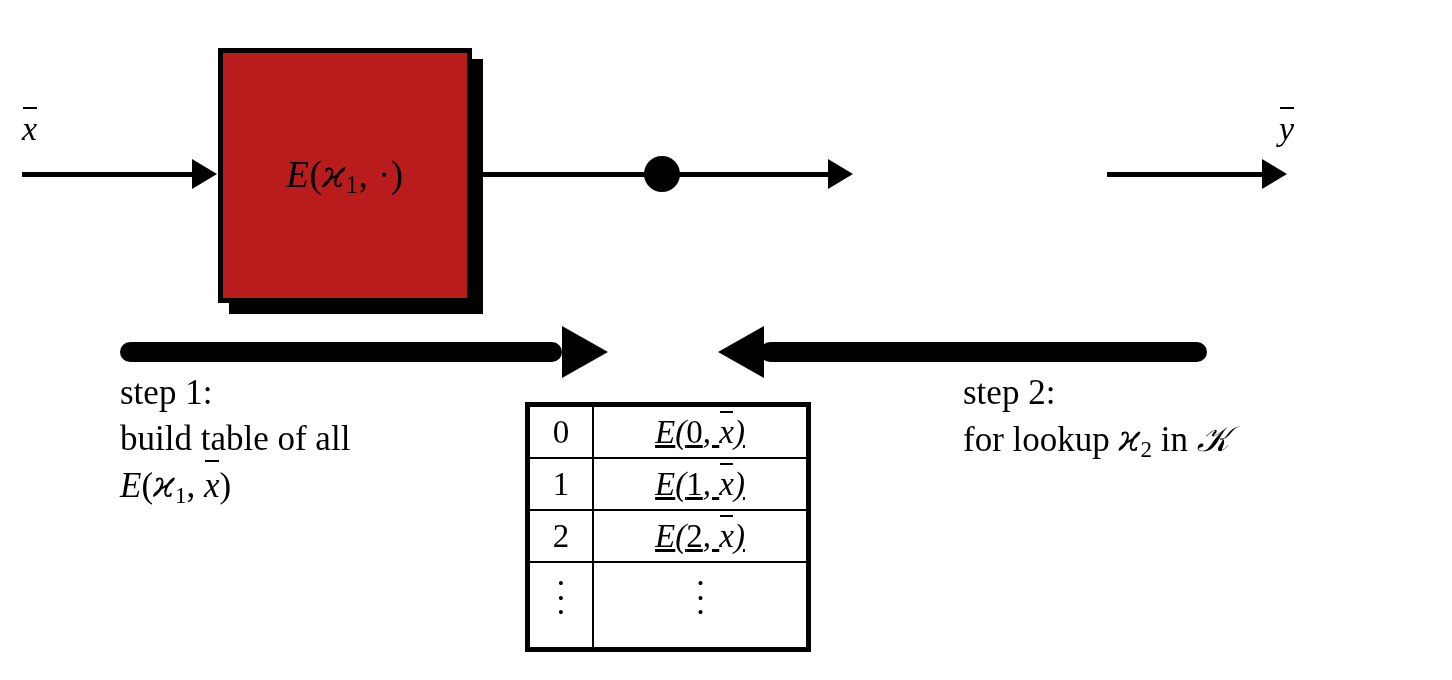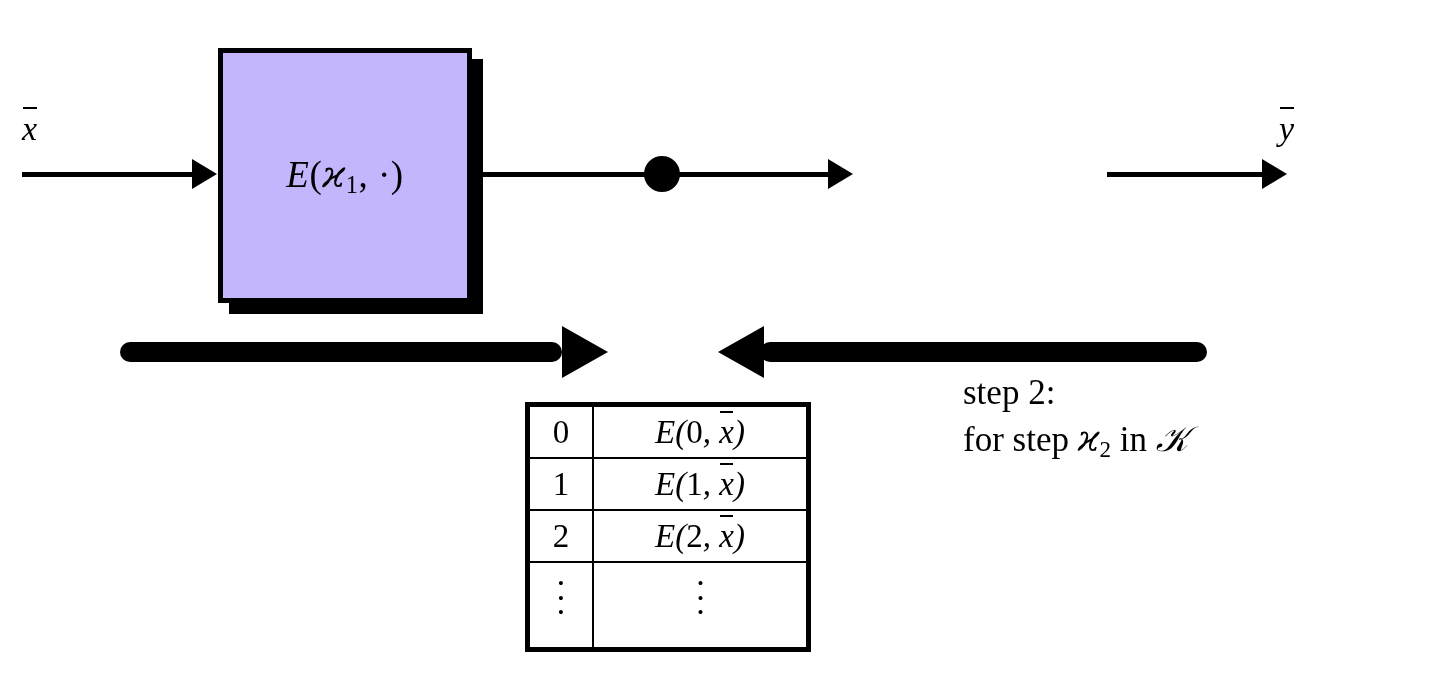--- a/index.html
+++ b/index.html
@@ -14,21 +14,21 @@
     background: #ffffff;
     font-family: "Liberation Serif", "DejaVu Serif", serif;
     color: #000000;
     overflow: hidden;
   }
 
   
   .enc-box {
     position: absolute;
     box-sizing: border-box;
-    background: #c4b5fd;
+    background: #b91c1c;
     border: 5px solid #000000;
     box-shadow: 11px 11px 0 0 #000000;
   }
   .enc-box-label {
     position: absolute;
     left: 0;
     right: 0;
     top: 50%;
     transform: translateY(-50%);
     text-align: center;
@@ -108,21 +108,21 @@
   }
   .lookup-table td {
     border: 2px solid #000000;
     text-align: center;
     font-size: 33px;
     font-family: "Liberation Serif", "DejaVu Serif", serif;
     padding: 2px 0;
     height: 46px;
   }
   .lookup-table td.key-cell { width: 62px; }
-  .lookup-table td.val-cell { width: 212px; font-style: italic; }
+  .lookup-table td.val-cell { width: 212px; font-style: italic; text-decoration: underline; }
   .lookup-table tr.ellipsis-row td {
     height: 80px;
     font-size: 30px;
     letter-spacing: 0;
   }
   .vdots {
     display: inline-block;
     line-height: 0.42;
     font-size: 34px;
     transform: translateY(-2px);
@@ -185,25 +185,32 @@
   <div class="io-label" style="left:1279px; top:110px;">
     <span class="ovl">y</span>
   </div>
 
   <div class="step-arrow-bar" style="left:120px; top:342px; width:442px;"></div>
   <div class="step-arrow-head-right" style="left:562px; top:326px;"></div>
 
   <div class="step-arrow-head-left" style="left:718px; top:326px;"></div>
   <div class="step-arrow-bar" style="left:760px; top:342px; width:447px;"></div>
 
+  <div class="caption" style="left:120px; top:370px;">
+    <div>step 1:</div>
+    <div>build table of all</div>
+    <div>
+      <span style="font-style:italic;">E</span>(<span class="kap">ϰ</span><span class="sub">1</span>,&nbsp;<span class="ovl">x</span>)
+    </div>
+  </div>
 
   <div class="caption" style="left:963px; top:370px;">
     <div>step 2:</div>
     <div>
-      <span>for step</span>
+      <span>for lookup</span>
       <span class="kap">ϰ</span><span class="sub">2</span>
       <span>in</span>
       <span class="scriptK">𝒦</span>
     </div>
   </div>
 
   <table class="lookup-table" style="left:525px; top:402px;">
     <tbody>
       <tr>
         <td class="key-cell">0</td>

